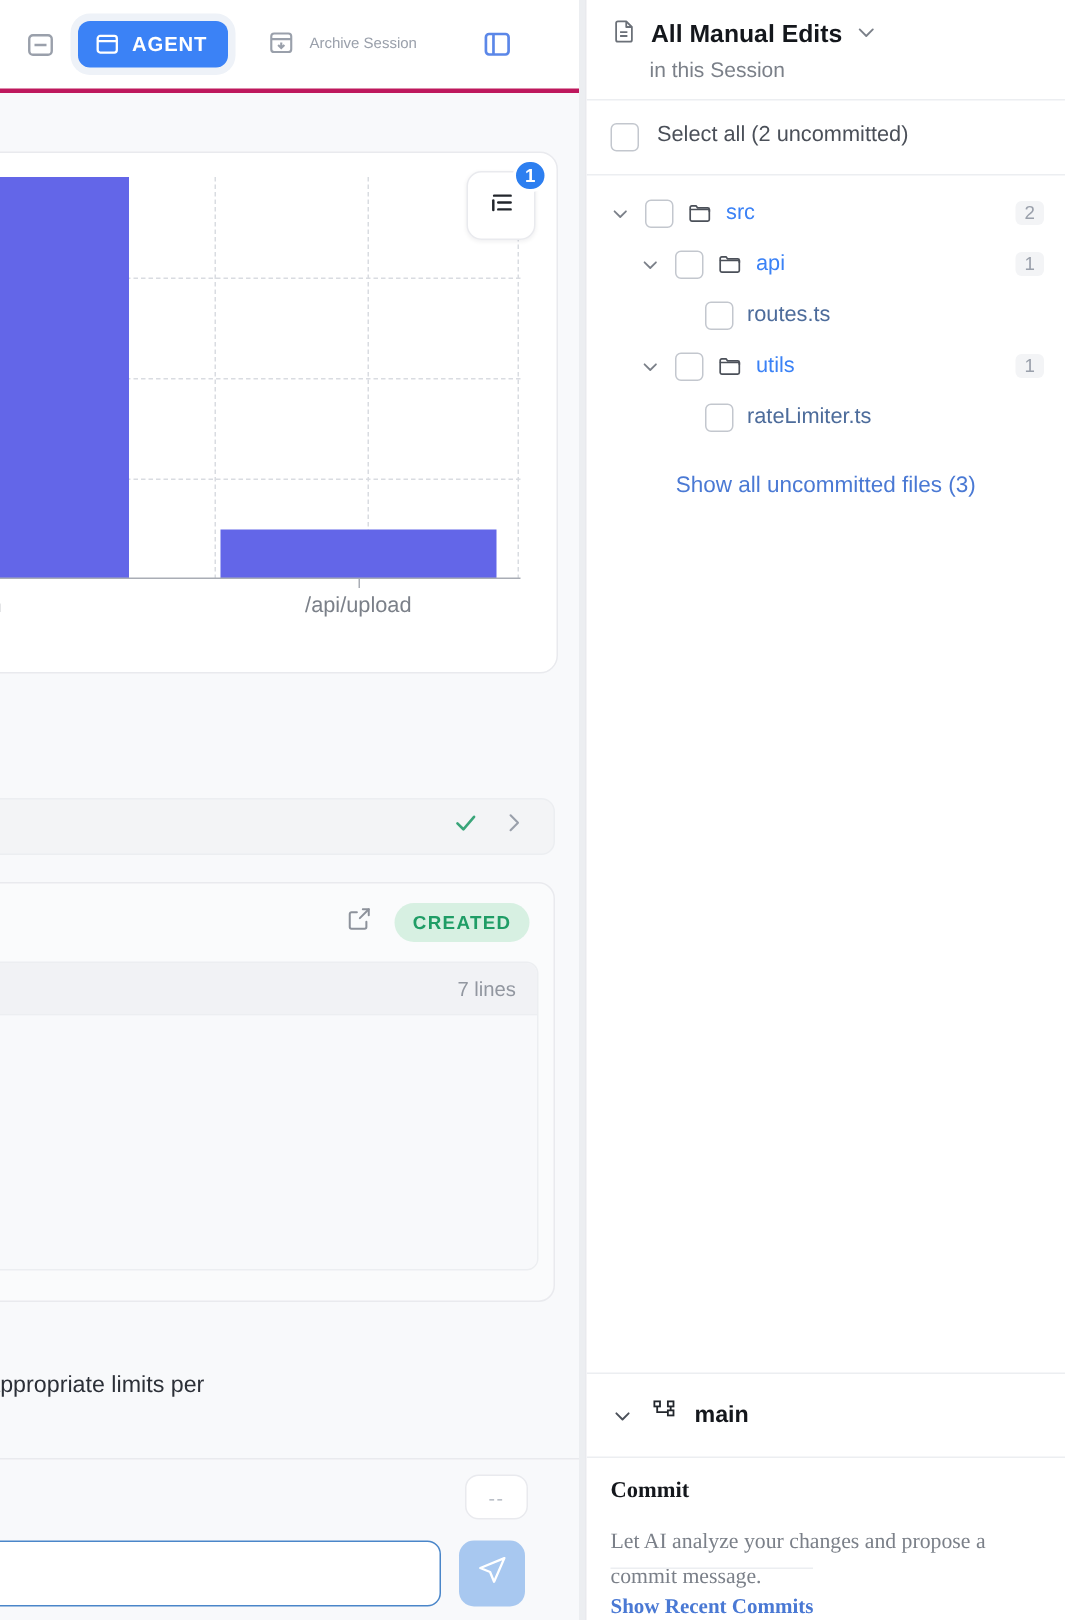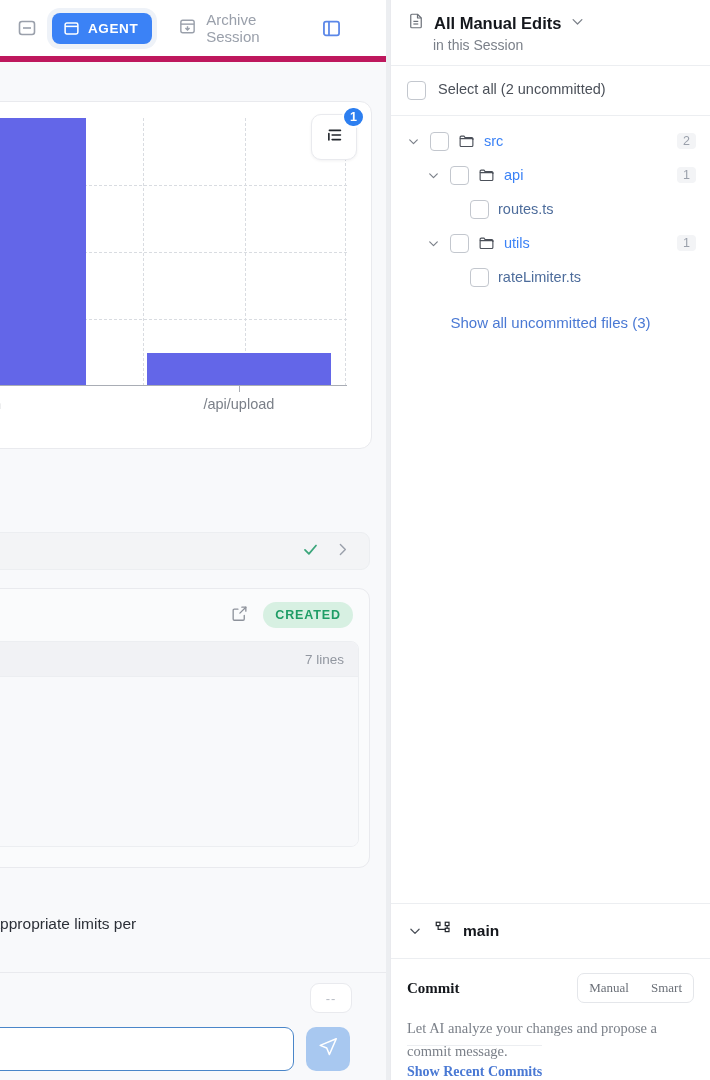--- a/index.html
+++ b/index.html
@@ -17,21 +17,21 @@
     display: flex; flex-direction: column;
     background: #ffffff;
     position: relative;
     overflow: hidden;
   }
   .left-toolbar {
     height: 62px; min-height: 62px;
     display: flex; align-items: center;
     padding: 0 14px;
     background: #ffffff;
-    border-bottom: 6px solid #be185d;
+    border-bottom: 3px solid #be185d;
     gap: 12px;
   }
   .icon-btn {
     width: 26px; height: 26px;
     display: flex; align-items: center; justify-content: center;
     color: #9aa0ab;
     flex: 0 0 auto;
   }
   .agent-chip {
     display: flex; align-items: center; gap: 8px;
@@ -41,21 +41,21 @@
     padding: 7px 14px 7px 11px;
     font-size: 13.5px;
     font-weight: 700;
     letter-spacing: 0.6px;
     box-shadow: 0 0 0 5px #eef2f8;
   }
   .agent-chip svg { display:block; }
   .archive-btn {
     display: flex; align-items: center; gap: 9px;
     color: #9aa0ab;
-    font-size: 15px;
+    font-size: 10px;
     margin-left: 14px;
   }
   .panel-toggle { margin-left: auto; margin-right: 28px; color: #5b87e8; }
 
   .left-body {
     flex: 1 1 auto;
     background: #f8f9fb;
     position: relative;
     overflow: hidden;
     display: flex; flex-direction: column;
@@ -600,23 +600,19 @@
           <rect x="15" y="11" width="5" height="4.5"></rect>
           <path d="M5.5 7.5v5h9.5M17.5 7.5v3.5"></path>
         </svg>
       </span>
       <span class="branch-name">main</span>
     </div>
 
     <div class="commit-sec">
       <div class="commit-head">
         <span class="commit-title">Commit</span>
-        <span class="seg">
-          <div>Manual</div>
-          <div>Smart</div>
-        </span>
       </div>
       <div class="commit-desc">Let AI analyze your changes and propose a commit message.</div>
       <a class="recent-link">Show Recent Commits</a>
     </div>
 
   </div>
 </div>
 
 </body></html>

